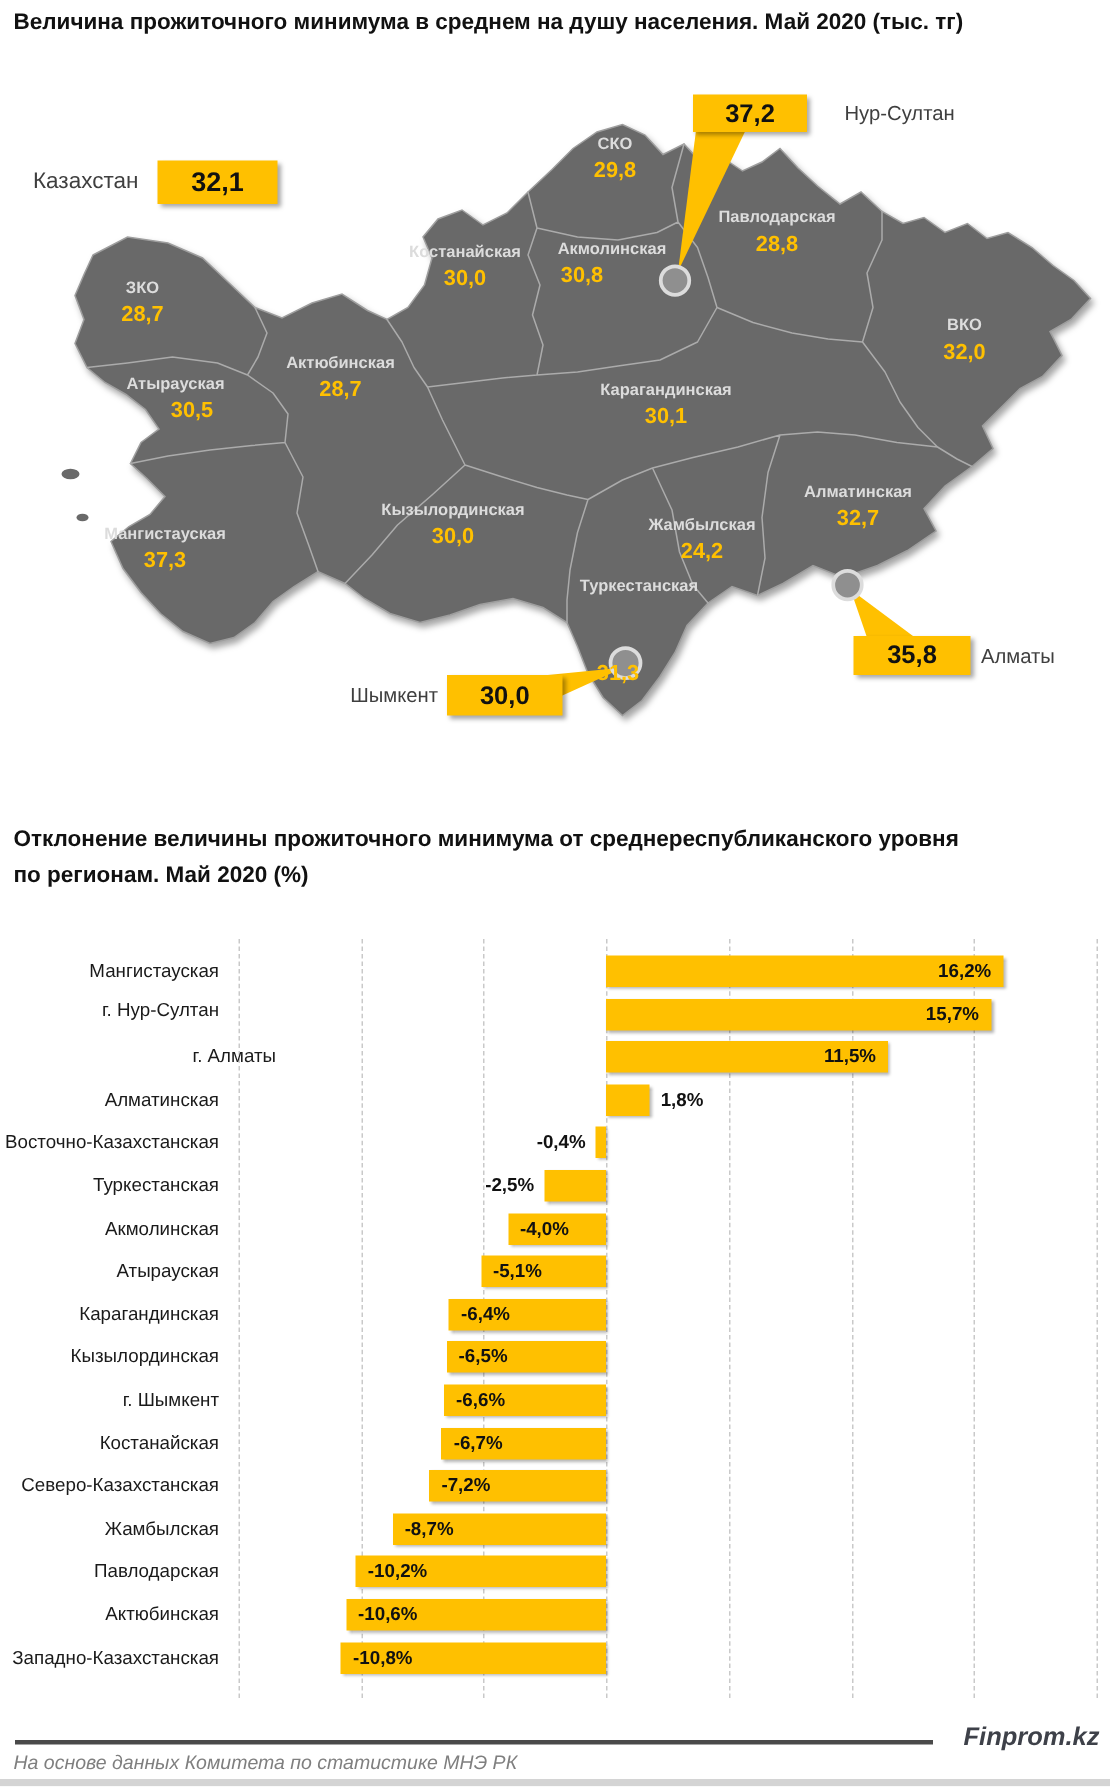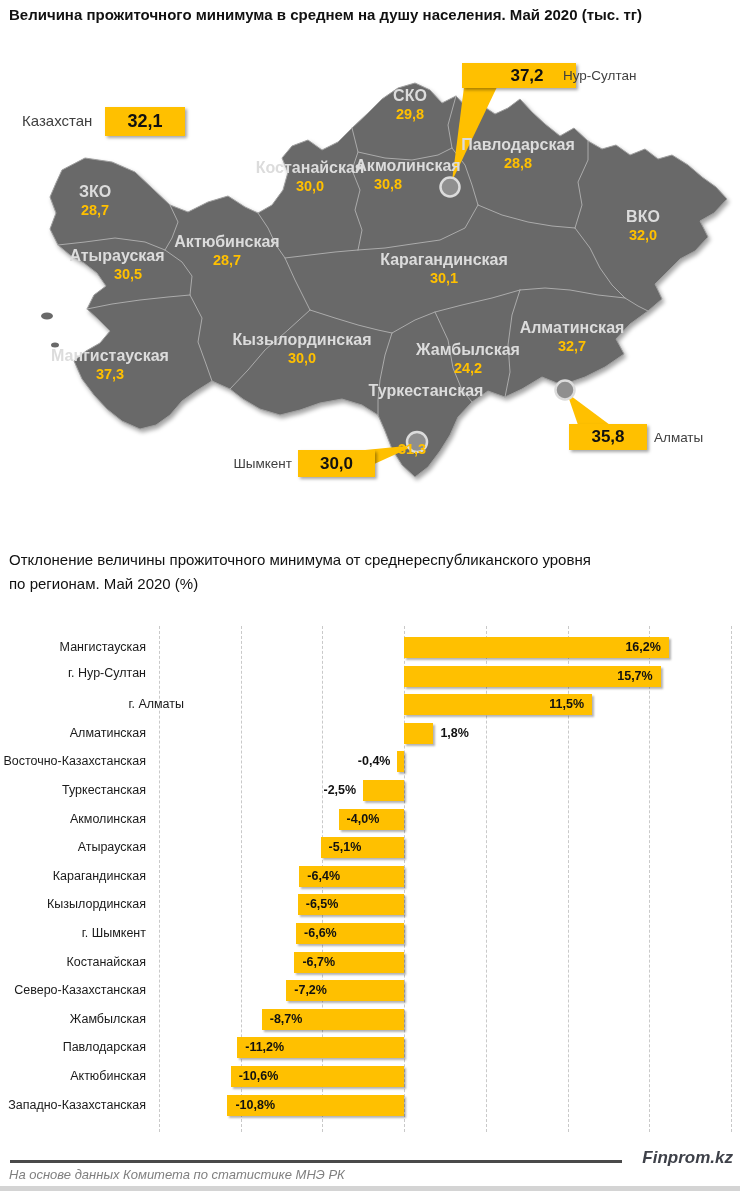--- a/index.html
+++ b/index.html
@@ -1,28 +1,28 @@
 <!DOCTYPE html>
 <html><head>
 <meta charset="utf-8">
 <style>
   html,body{margin:0;padding:0;background:#fff;}
   #root{position:relative;width:740px;height:1191px;background:#fff;overflow:hidden;
         font-family:"Liberation Sans", sans-serif;}
   .map-title{position:absolute;left:9px;top:6px;width:724px;font-size:15px;font-weight:bold;color:#111;}
-  .chart-title{position:absolute;left:9px;top:548px;width:712px;font-size:15px;font-weight:normal;color:#111;line-height:1.6;}
+  .chart-title{position:absolute;left:9px;top:548px;width:712px;font-size:15px;font-weight:bold;color:#111;line-height:1.6;}
   
   #map-svg{position:absolute;left:0;top:0;}
   .map-shape{fill:#696969;stroke:#9E9E9E;stroke-width:1;filter:drop-shadow(2px 3px 2px rgba(0,0,0,0.35));}
   .region-borders{fill:none;stroke:#ABABAB;stroke-width:1;stroke-linejoin:round;stroke-linecap:round;}
   .wedge{fill:#FFC000;}
   .city-dot{fill:#8F8F8F;stroke:#DCDCDC;stroke-width:2.5;}
   .island{fill:#696969;}
   .region{position:absolute;width:150px;text-align:center;pointer-events:none;}
-  .region-name{font-size:16px;font-weight:bold;color:#DCDCDC;line-height:16px;}
+  .region-name{font-size:11px;font-weight:bold;color:#DCDCDC;line-height:16px;}
   .region-value{font-size:14.5px;font-weight:bold;color:#FFC000;line-height:20px;position:relative;}
   .country-label{position:absolute;left:22px;top:112px;font-size:15px;color:#3F3F3F;}
   .country-box{position:absolute;left:105px;top:107px;width:80px;height:29px;background:#FFC000;
                text-align:center;line-height:29px;font-size:18px;font-weight:bold;color:#111;
                box-shadow:2px 2px 3px rgba(0,0,0,0.35);}
   .callout-box{position:absolute;background:#FFC000;text-align:center;font-size:17px;font-weight:bold;color:#111;
                box-shadow:2px 2px 3px rgba(0,0,0,0.35);}
   .city-label{position:absolute;font-size:13.5px;color:#3F3F3F;}
   
   #chart{position:absolute;left:0;top:622px;width:740px;height:515px;}
@@ -141,21 +141,21 @@
         <div class="region-value">24,2</div>
       </div>
       <div class="region" style="left: 497px; top: 320px;">
         <div class="region-name">Алматинская</div>
         <div class="region-value">32,7</div>
       </div>
       <div class="region" style="left: 351px; top: 383px;">
         <div class="region-name">Туркестанская</div>
         <div class="region-value" style="left: -14px; margin-top: 40px;">31,3</div>
       </div>
-      <div class="callout-box" style="left: 462px; top: 63px; width: 98px; height: 25px; line-height: 25px; padding-left: 16px;">37,2</div>
+      <div class="callout-box" style="left: 462px; top: 63px; width: 76px; height: 25px; line-height: 25px;">37,2</div>
       <div class="city-label" style="left: 563px; top: 68px;">Нур-Султан</div>
       <div class="callout-box" style="left: 569px; top: 424px; width: 78px; height: 26px; line-height: 26px;">35,8</div>
       <div class="city-label" style="left: 654px; top: 430px;">Алматы</div>
       <div class="callout-box" style="left: 298px; top: 450px; width: 77px; height: 27px; line-height: 27px;">30,0</div>
       <div class="city-label" style="left: 160px; top: 456px; width: 132px; text-align: right;">Шымкент</div>
     </div>
 
   <div class="country-label">Казахстан</div>
   <div class="country-box">32,1</div>
 
@@ -210,21 +210,21 @@
       <div class="bar" style="left: 294.455px; top: 329.6px; width: 109.545px; height: 21px; background: rgb(255, 192, 0);"></div>
       <div class="bar-value" style="top: 329.6px; left: 302.455px;">-6,7%</div>
       <div class="bar-label" style="top: 358.2px;">Северо-Казахстанская</div>
       <div class="bar" style="left: 286.28px; top: 358.2px; width: 117.72px; height: 21px; background: rgb(255, 192, 0);"></div>
       <div class="bar-value" style="top: 358.2px; left: 294.28px;">-7,2%</div>
       <div class="bar-label" style="top: 386.8px;">Жамбылская</div>
       <div class="bar" style="left: 261.755px; top: 386.8px; width: 142.245px; height: 21px; background: rgb(255, 192, 0);"></div>
       <div class="bar-value" style="top: 386.8px; left: 269.755px;">-8,7%</div>
       <div class="bar-label" style="top: 415.4px;">Павлодарская</div>
       <div class="bar" style="left: 237.23px; top: 415.4px; width: 166.77px; height: 21px; background: rgb(255, 192, 0);"></div>
-      <div class="bar-value" style="top: 415.4px; left: 245.23px;">-11,2%</div>
+      <div class="bar-value" style="top: 415.4px; left: 245.23px;">-10,2%</div>
       <div class="bar-label" style="top: 444px;">Актюбинская</div>
       <div class="bar" style="left: 230.69px; top: 444px; width: 173.31px; height: 21px; background: rgb(255, 192, 0);"></div>
       <div class="bar-value" style="top: 444px; left: 238.69px;">-10,6%</div>
       <div class="bar-label" style="top: 472.6px;">Западно-Казахстанская</div>
       <div class="bar" style="left: 227.42px; top: 472.6px; width: 176.58px; height: 21px; background: rgb(255, 192, 0);"></div>
       <div class="bar-value" style="top: 472.6px; left: 235.42px; text-align: center;">-10,8%</div>
     </div>
 
   <div class="footer-rule"></div>
   <div class="brand">Finprom.kz</div>

